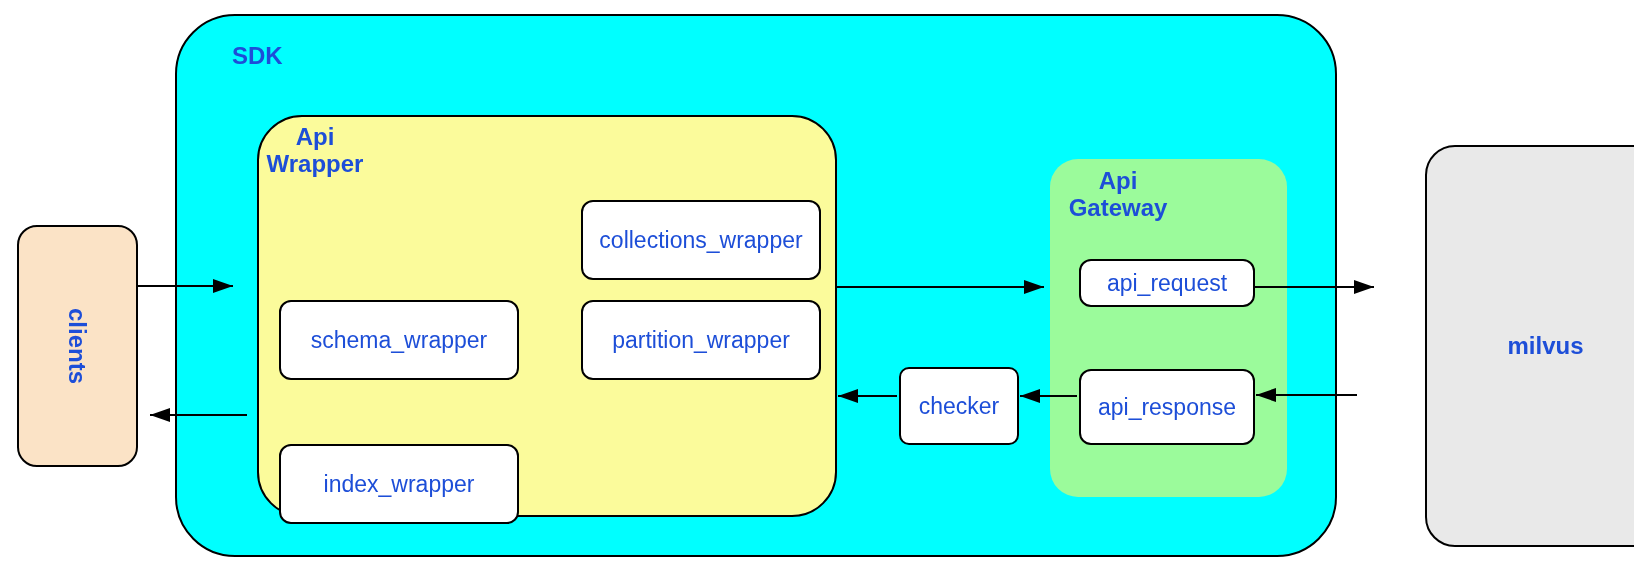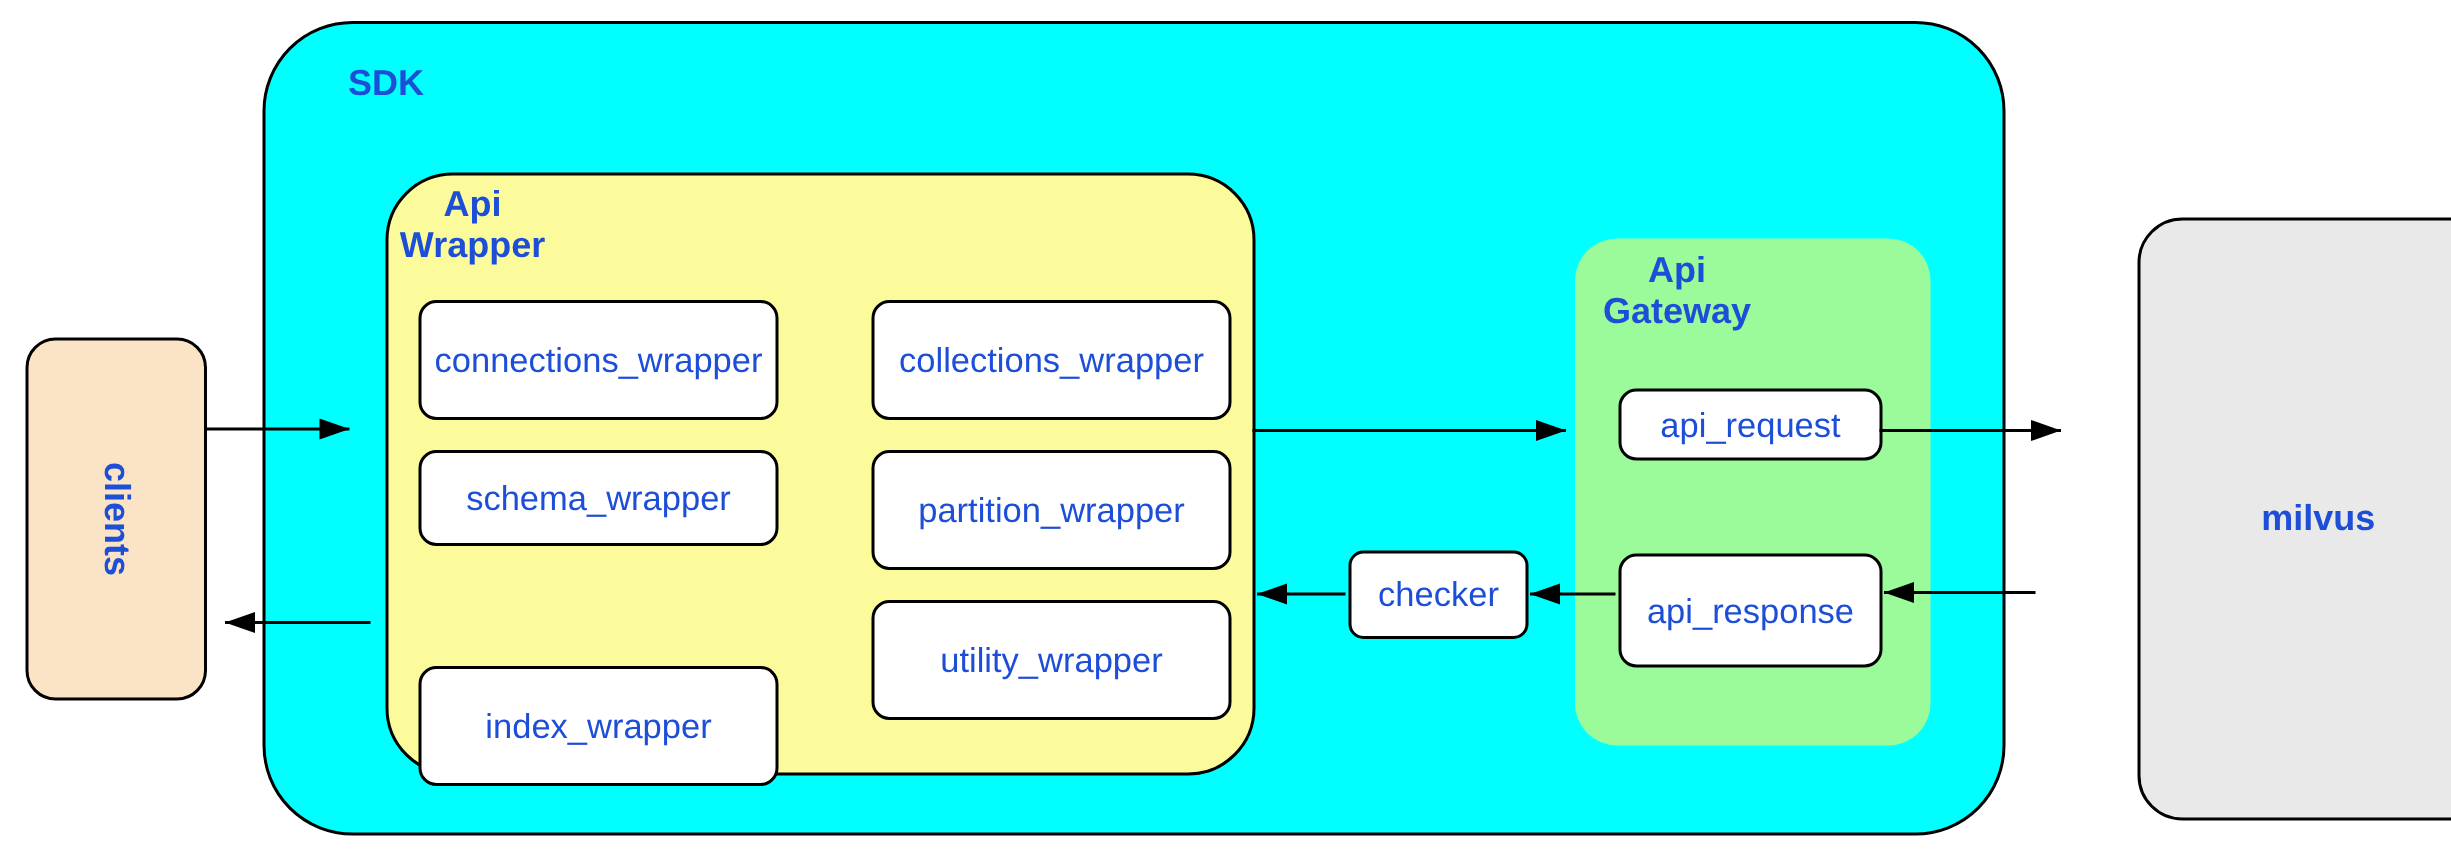--- a/index.html
+++ b/index.html
@@ -56,25 +56,25 @@
   
   .box{
     background:var(--box-fill);
     border:2px solid var(--stroke);
     border-radius:12px;
     display:flex;align-items:center;justify-content:center;
     font-size:23px;
   }
   .b0{left:20px;top:83px;width:240px;height:80px;}
   .b1{left:322px;top:83px;width:240px;height:80px;}
-  .b2{left:20px;top:183px;width:240px;height:64px;}
+  .b2{left:20px;top:183px;width:240px;height:80px;}
   .b3{left:322px;top:183px;width:240px;height:80px;}
   .b4{left:20px;top:283px;width:240px;height:80px;margin-top:44px;}
   .b5{left:322px;top:283px;width:240px;height:80px;}
-  .checker{left:722px;top:351px;width:120px;height:59px;border-radius:10px;}
+  .checker{left:722px;top:351px;width:120px;height:78px;border-radius:10px;}
   .req{left:29px;top:100px;width:176px;height:48px;}
   .res{left:29px;top:210px;width:176px;height:76px;}
 
   
   .clients{
     left:17px;top:225px;width:121px;height:242px;
     background:var(--clients-fill);
     border:2px solid var(--stroke);
     border-radius:20px;
     display:flex;align-items:center;justify-content:center;
@@ -104,37 +104,31 @@
 <body>
 
 <div class="canvas">
 
   <div class="node sdk">
     <div class="sdk-title">SDK</div>
 
     <div class="node wrapper">
       <div class="wrapper-title">Api
 Wrapper</div>
-      <div class="box b0">
-        <span>connections_wrapper</span>
-      </div>
       <div class="box b1">
         <span>collections_wrapper</span>
       </div>
       <div class="box b2">
         <span>schema_wrapper</span>
       </div>
       <div class="box b3">
         <span>partition_wrapper</span>
       </div>
       <div class="box b4">
         <span>index_wrapper</span>
-      </div>
-      <div class="box b5">
-        <span>utility_wrapper</span>
       </div>
     </div>
 
     <div class="box checker">
       <span>checker</span>
     </div>
 
     <div class="node gateway">
       <div class="gateway-title">Api
 Gateway</div>

